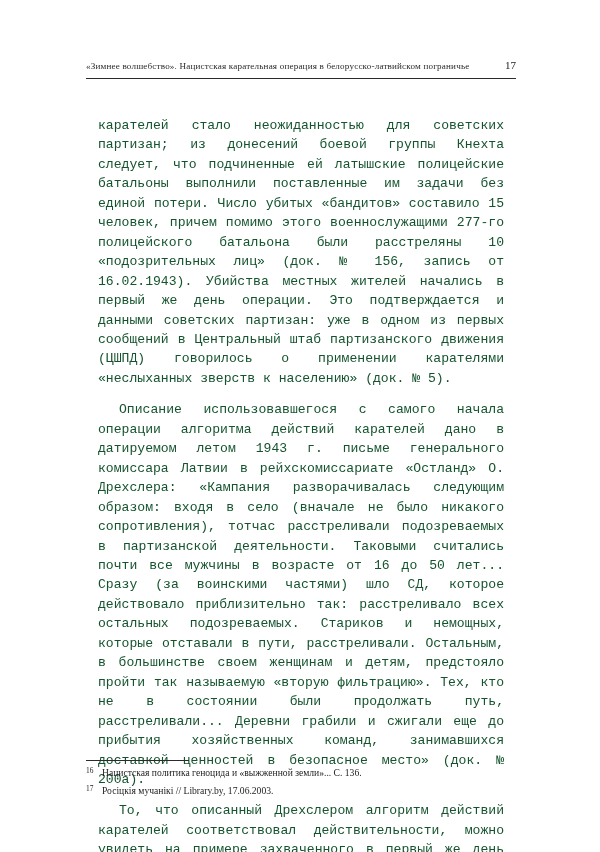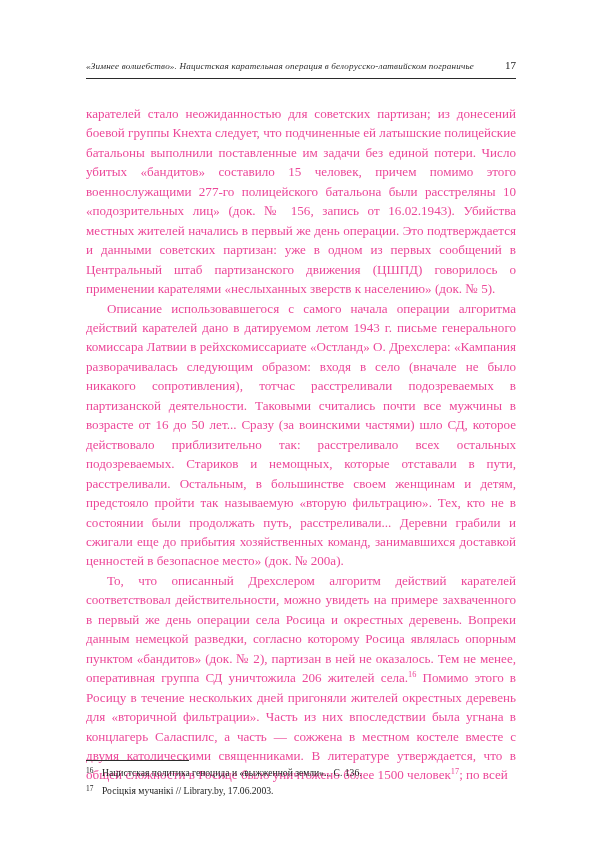--- a/index.html
+++ b/index.html
@@ -26,21 +26,20 @@
   .running-head {
     position: absolute;
     left: 86px;
     top: 59px;
     width: 430px;
     display: flex;
     align-items: baseline;
     justify-content: space-between;
   }
   .running-head-title {
-    font-style: italic;
     font-size: 9.1px;
     letter-spacing: 0.02em;
     color: #2a2a2a;
     white-space: nowrap;
   }
   .running-head-folio {
     font-size: 11px;
     color: #222;
     font-style: normal;
   }
@@ -54,27 +53,28 @@
   }
 
   
   .textblock {
     position: absolute;
     left: 86px;
     top: 104px;
     width: 430px;
   }
   .para {
-    margin: 0;
+    margin: 12px;
     font-size: 13.1px;
     line-height: 19.45px;
     text-align: justify;
     text-justify: inter-word;
     hyphens: manual;
-    color: #ec4899;
+    color: #14532d;
+    font-family: Liberation Mono, monospace;
   }
   .para + .para {
     text-indent: 0;
   }
   .para.indent {
     text-indent: 21px;
   }
   sup.fnref {
     font-size: 8.3px;
     vertical-align: super;

